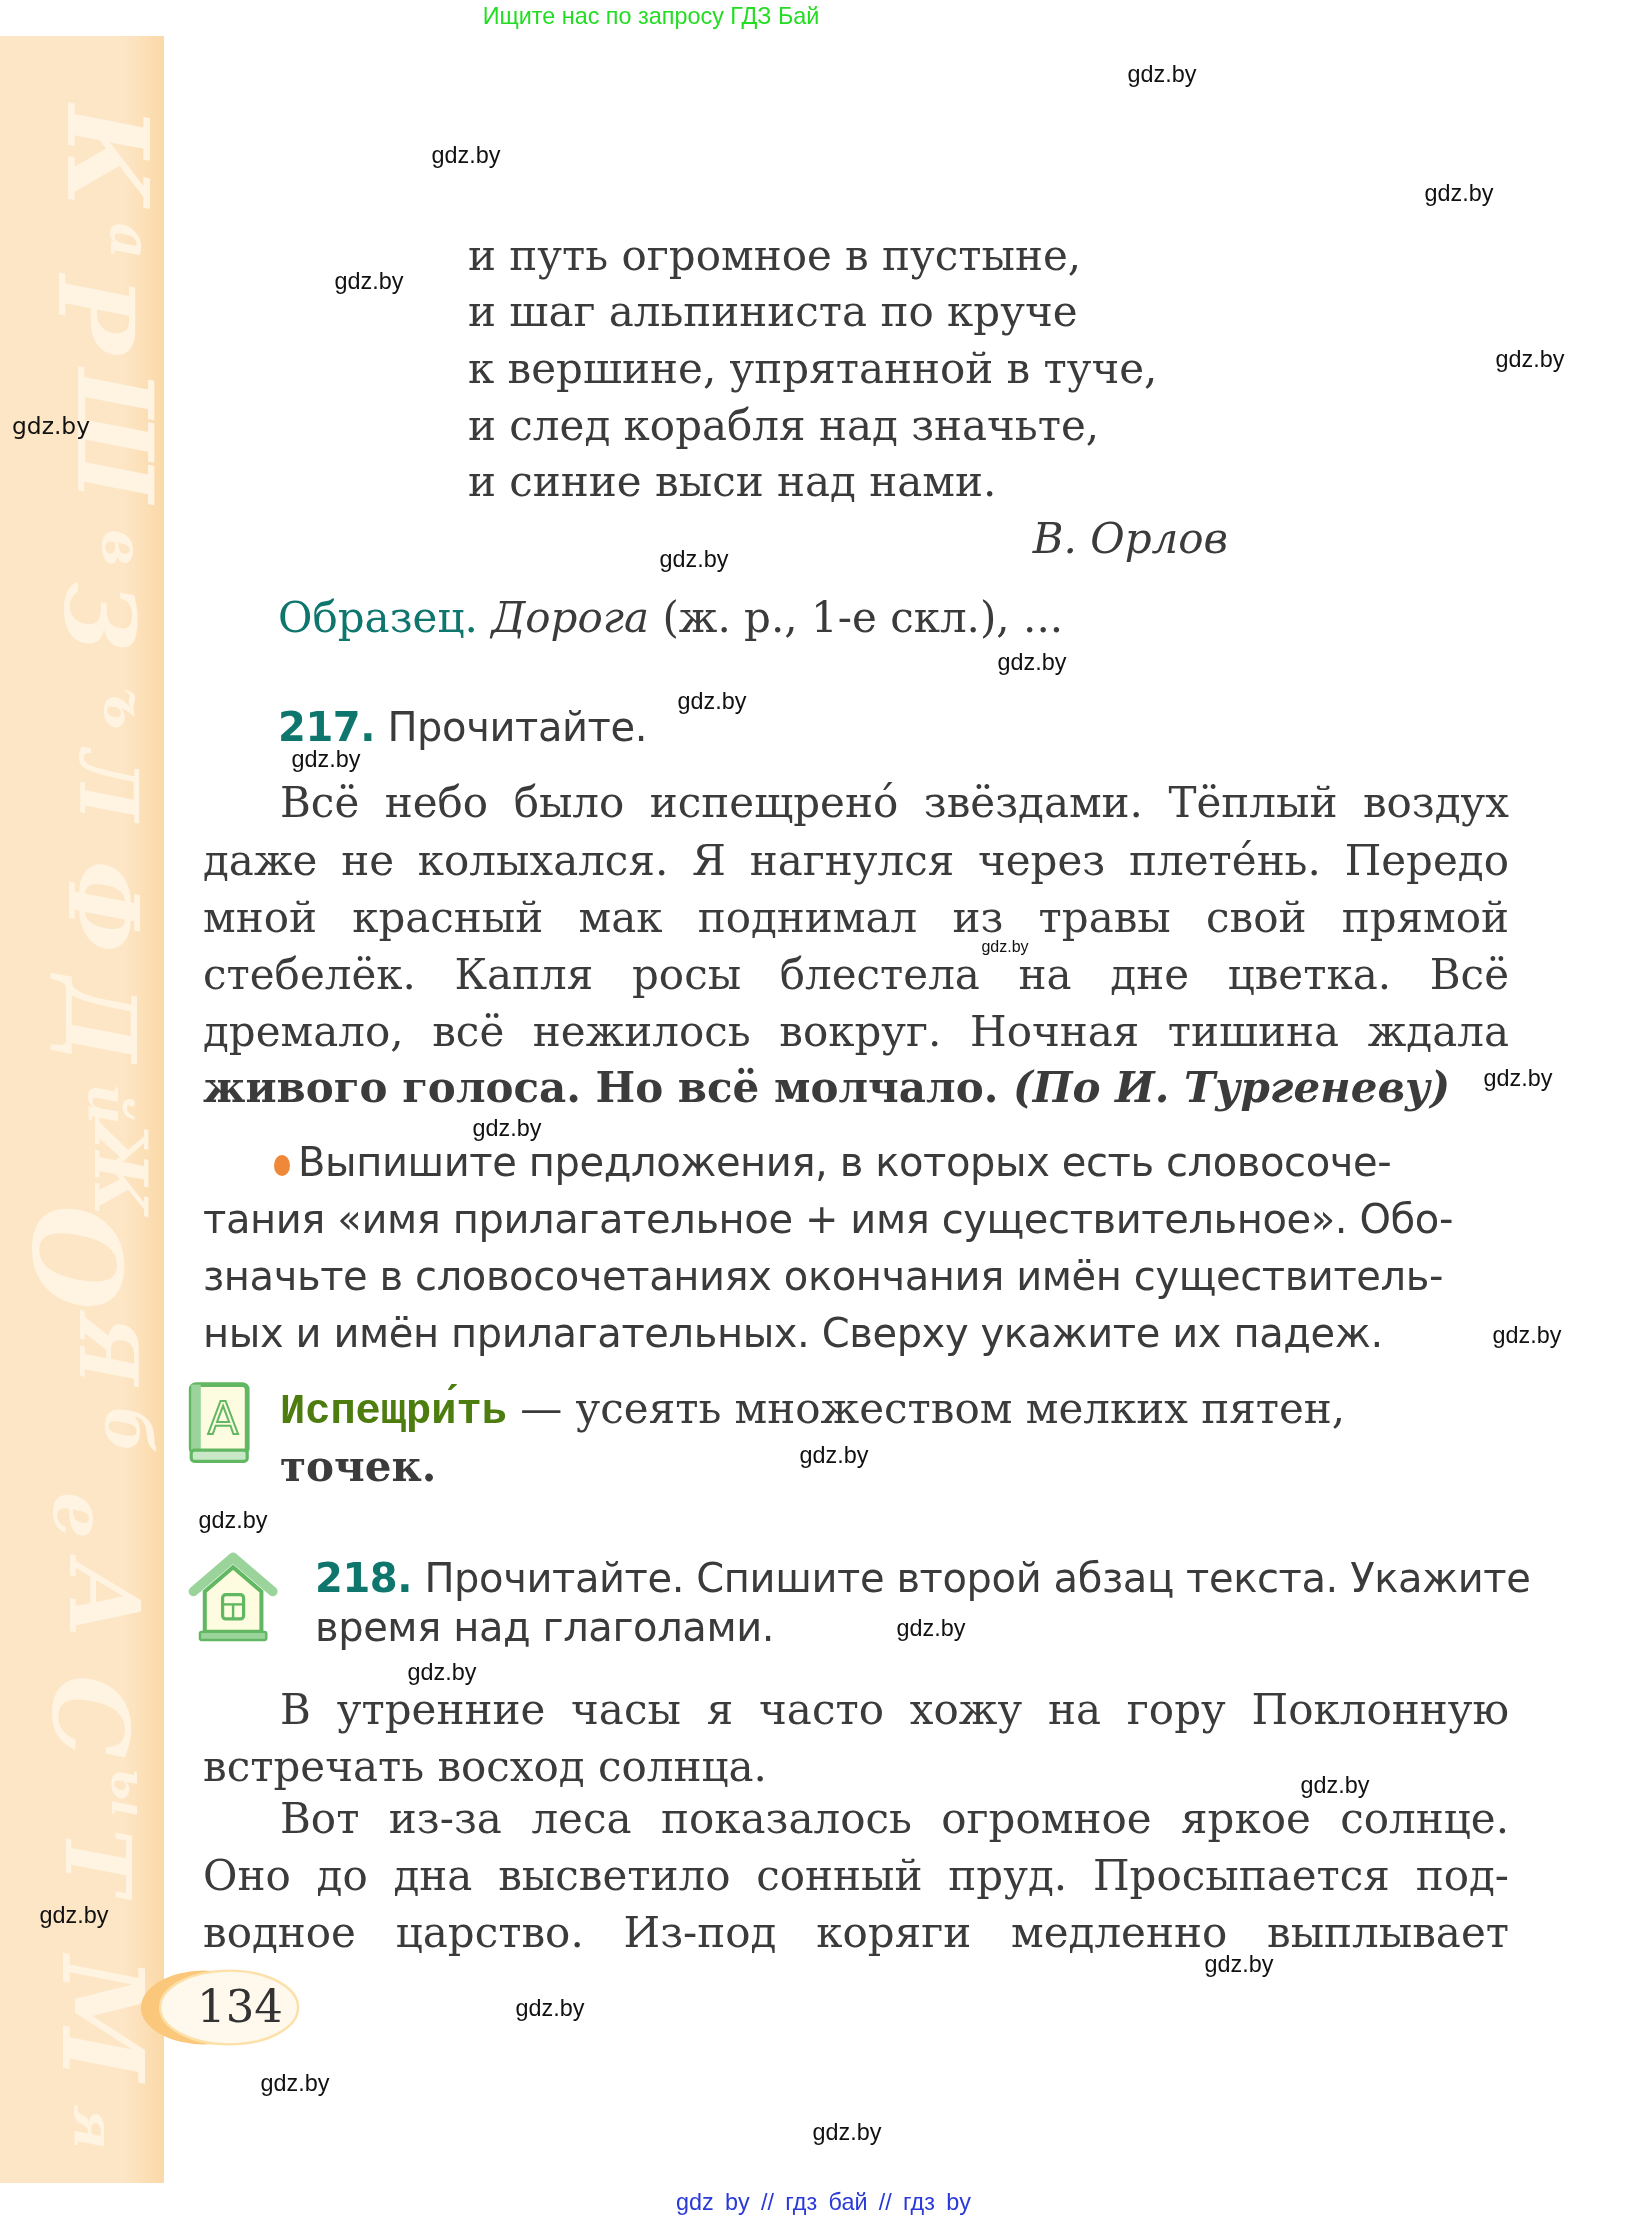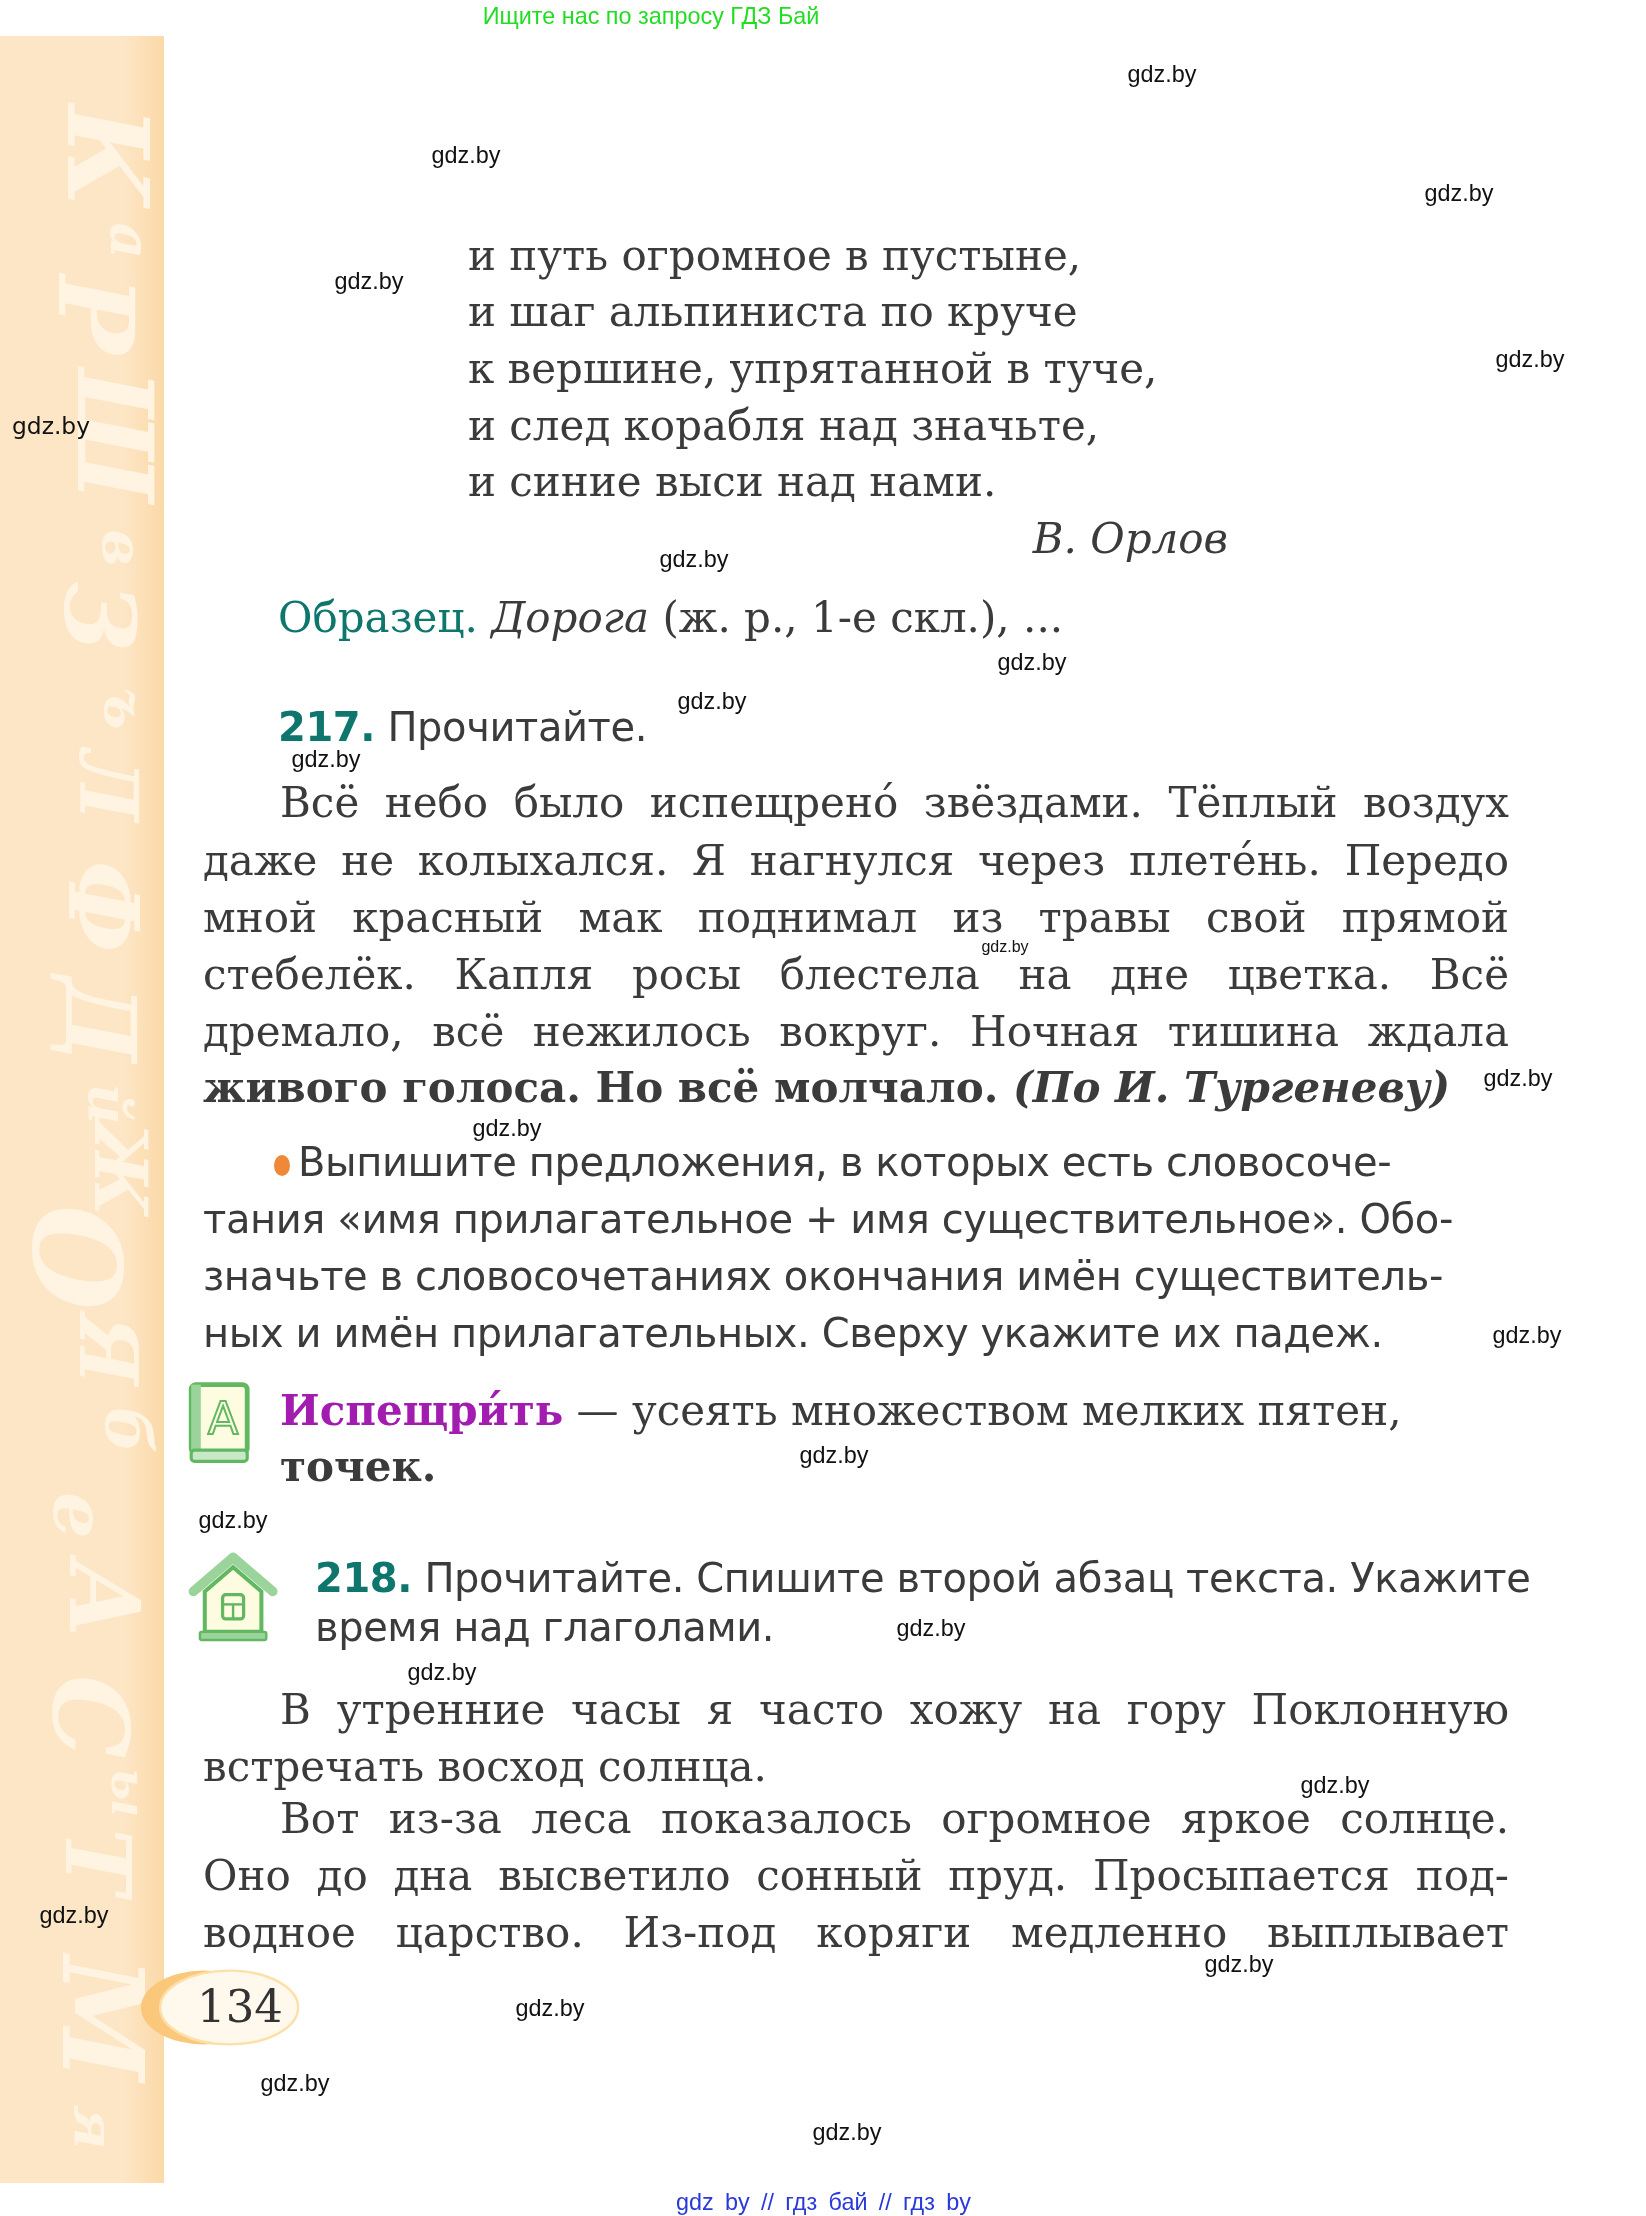--- a/index.html
+++ b/index.html
@@ -11,21 +11,21 @@
              background:linear-gradient(to right,#fde6c6 0%,#fde6c6 75%,#fbd9a8 100%); overflow:hidden; }
   .sb-letter { position:absolute; color:#fff3e2; font-family:"DejaVu Serif", serif; font-style:italic;
                font-weight:bold; transform:rotate(90deg); transform-origin:center; line-height:1; }
   .wm { position:absolute; font-family:"Liberation Sans", sans-serif; font-size:23.4px; color:#111;
         transform:translate(-50%,-50%); white-space:nowrap; }
   .line { position:absolute; white-space:nowrap; font-family:"DejaVu Serif", serif; font-size:42px;
           color:#3b3b3b; transform:translateY(-50%); }
   .sans { position:absolute; white-space:nowrap; font-family:"DejaVu Sans", sans-serif; font-size:40px;
           color:#3b3b3b; transform:translateY(-50%); letter-spacing:-0.4px; }
   .orange { color:#0f766e; }
-  .green { color:#a21caf; font-weight:bold; }
+  .green { color:#4d7c0f; font-weight:bold;font-family:Liberation Mono, monospace; }
   .ital { font-style:italic; }
   .bold { font-weight:bold; }
   .just { position:absolute; left:203px; width:1306px; text-align:justify; text-align-last:justify; }
   .bullet { display:inline-block; width:16px; height:21px; border-radius:50%; background:#f0883a; vertical-align:middle; margin-right:8px; }
   .pagenum { position:absolute; left:139px; top:1969px; width:161px; height:77px; }
   .footer { position:absolute; top:2189px; left:0; width:1647px; text-align:center;
             font-family:"Liberation Sans", sans-serif; font-size:23.4px; color:#2a3ad8; word-spacing:4.8px; }
 </style>
 </head>
 <body>

